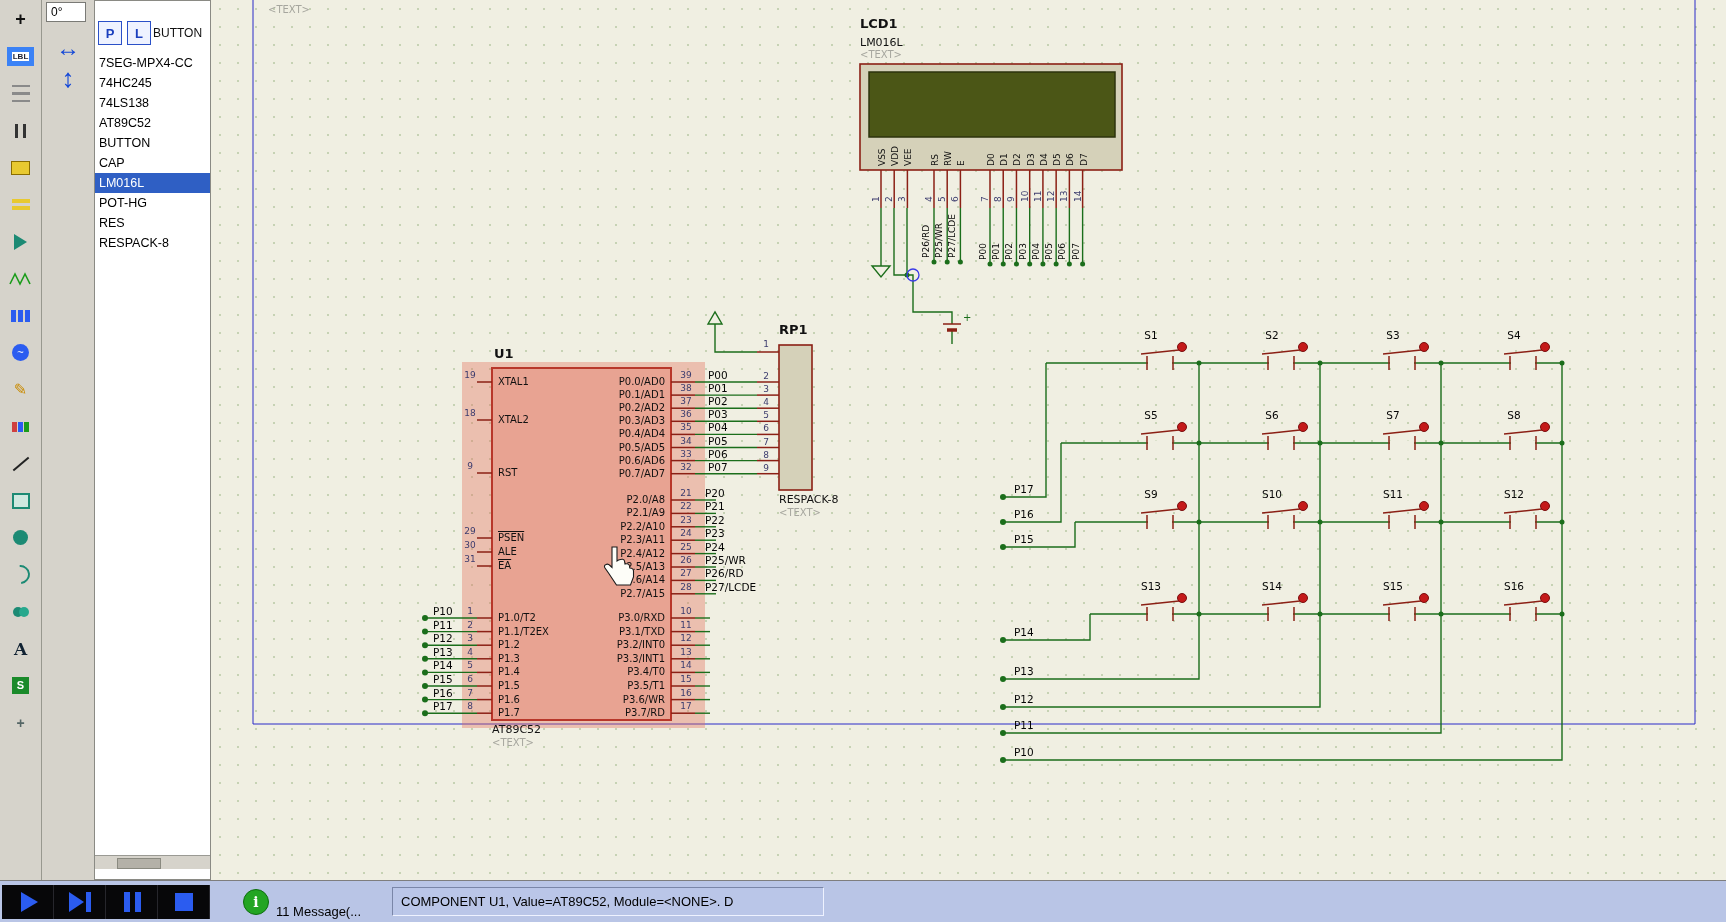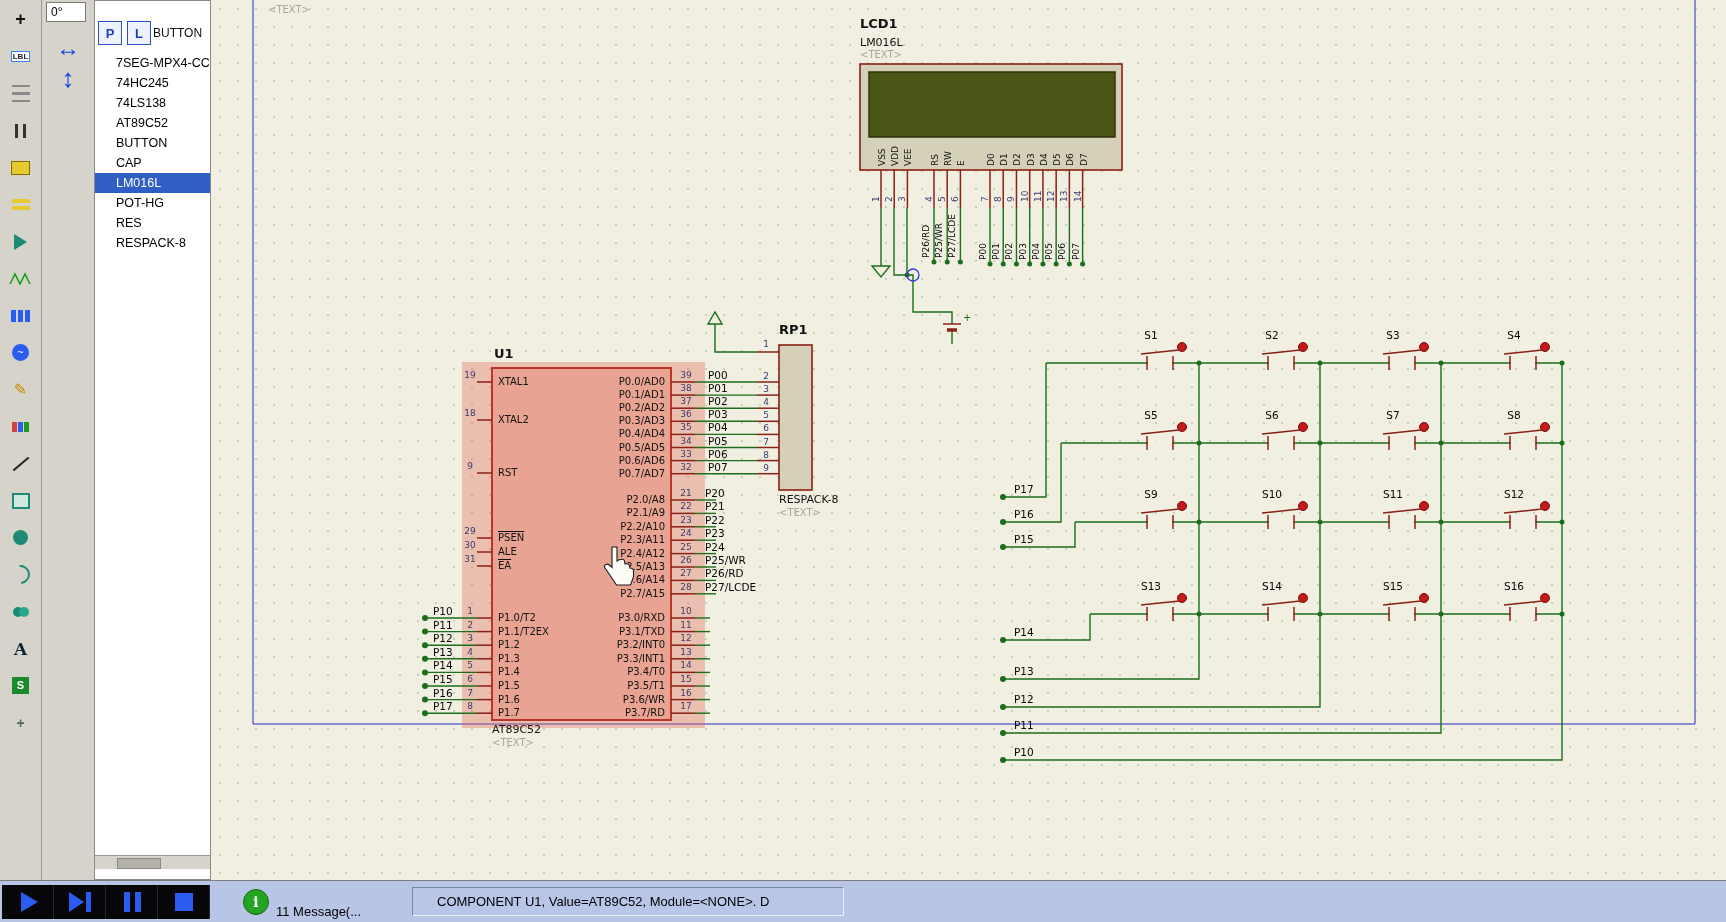--- a/index.html
+++ b/index.html
@@ -6,21 +6,21 @@
   #app{position:relative;width:1726px;height:922px;background:#d6d3cb;overflow:hidden;
        font-family:"Liberation Sans",sans-serif;}
 
   
   #left-toolbar{position:absolute;left:0;top:0;width:42px;height:880px;background:#d6d3cb;
     border-right:1px solid #98988f;display:flex;flex-direction:column;align-items:center;
     padding-top:6px;box-sizing:border-box;gap:10px;}
   .tool{width:30px;height:27px;display:flex;align-items:center;justify-content:center;
     font-size:16px;color:#222;flex:0 0 auto;}
   .i-plus{font-weight:bold;font-size:18px;color:#111;}
-  .i-lbl{font-size:8px;font-weight:bold;border:1px solid #3b82f6;background:#fff;color:#223;padding:0 1px;}
+  .i-lbl{font-size:8px;font-weight:bold;border:5px solid #3b82f6;background:#fff;color:#223;padding:0 1px;}
   .i-lines{width:18px;height:13px;border-top:2px solid #8a8a8a;border-bottom:2px solid #8a8a8a;
     background:linear-gradient(transparent 42%,#8a8a8a 42%,#8a8a8a 58%,transparent 58%);}
   .i-term{display:flex;gap:5px;}
   .i-term i{width:3px;height:14px;background:#333;}
   .i-ic{width:17px;height:12px;background:#e8c930;border:1px solid #8a6d00;}
   .i-bus{width:18px;height:11px;background:linear-gradient(#e8c930 0 4px,transparent 4px 7px,#e8c930 7px 11px);}
   .i-sub{width:0;height:0;border-left:13px solid #1c8a74;border-top:8px solid transparent;border-bottom:8px solid transparent;}
   .i-inst{width:17px;height:17px;border-radius:50%;background:#2b5cf0;color:#fff;font-size:11px;
     line-height:17px;text-align:center;}
   .i-gen{color:#c98a00;font-size:16px;}
@@ -50,21 +50,21 @@
 
   
   #selector-panel{position:absolute;left:94px;top:0;width:117px;height:880px;background:#fff;
     border:1px solid #8a8a84;box-sizing:border-box;}
   .pl-btn{position:absolute;top:20px;width:22px;height:22px;background:#eef2ff;border:1px solid #2a50c8;
     color:#1a3fbe;font-weight:bold;font-size:13px;display:flex;align-items:center;justify-content:center;}
   #pick-btn{left:3px;}
   #lib-btn{left:32px;}
   #devices-header{position:absolute;left:58px;top:25px;font-size:12px;color:#111;white-space:nowrap;}
   #device-list{position:absolute;left:0;top:52px;width:100%;}
-  .device-item{height:20px;line-height:20px;padding-left:21px;font-size:12.5px;color:#000;
+  .device-item{height:20px;line-height:20px;padding-left:4px;font-size:12.5px;color:#000;
     white-space:nowrap;overflow:hidden;}
   .device-item:nth-child(7){background:#2f5fc4;color:#fff;}
   #list-hscroll{position:absolute;left:0;top:854px;width:115px;height:13px;background:#d6d3cb;
     border-top:1px solid #9a9a94;}
   #list-hscroll .thumb{position:absolute;left:22px;top:2px;width:42px;height:9px;background:#b4b1a8;
     border:1px solid #8a8a80;}
 
   
   #canvas{position:absolute;left:211px;top:0;width:1515px;height:880px;background:#f0efe2;
     background-image:radial-gradient(circle,#c6d2b4 1px,transparent 1.4px);background-size:18px 18px;}
@@ -103,21 +103,21 @@
     border-top:1px solid #7e7e7e;box-sizing:border-box;}
   #sim-controls{position:absolute;left:2px;top:4px;width:208px;height:34px;background:#070709;display:flex;}
   .sim-btn{flex:1;display:flex;align-items:center;justify-content:center;border-right:1px solid #26262c;}
   #info-icon{position:absolute;left:243px;top:8px;width:24px;height:24px;border-radius:50%;
     background:#23a523;border:1px solid #0d6e0d;color:#fff;font-weight:bold;font-size:14px;
     display:flex;align-items:center;justify-content:center;font-family:"DejaVu Serif",serif;}
   #message-count{position:absolute;left:276px;top:13px;font-size:13px;color:#000;margin-top:10px;}
   #status-message{position:absolute;left:392px;top:6px;width:432px;height:29px;background:#bac6e8;
     border-top:1px solid #7a86a8;border-left:1px solid #7a86a8;border-bottom:1px solid #eef2ff;
     border-right:1px solid #eef2ff;font-size:13px;color:#000;display:flex;align-items:center;
-    padding-left:24px;box-sizing:border-box;white-space:nowrap;overflow:hidden;margin-left:20px;}
+    padding-left:8px;box-sizing:border-box;white-space:nowrap;overflow:hidden;}
 </style>
 </head>
 <body>
 
 <div id="app">
 
   <div id="left-toolbar">
     <div class="tool">
         <span class="i-plus">+</span>
       </div>

